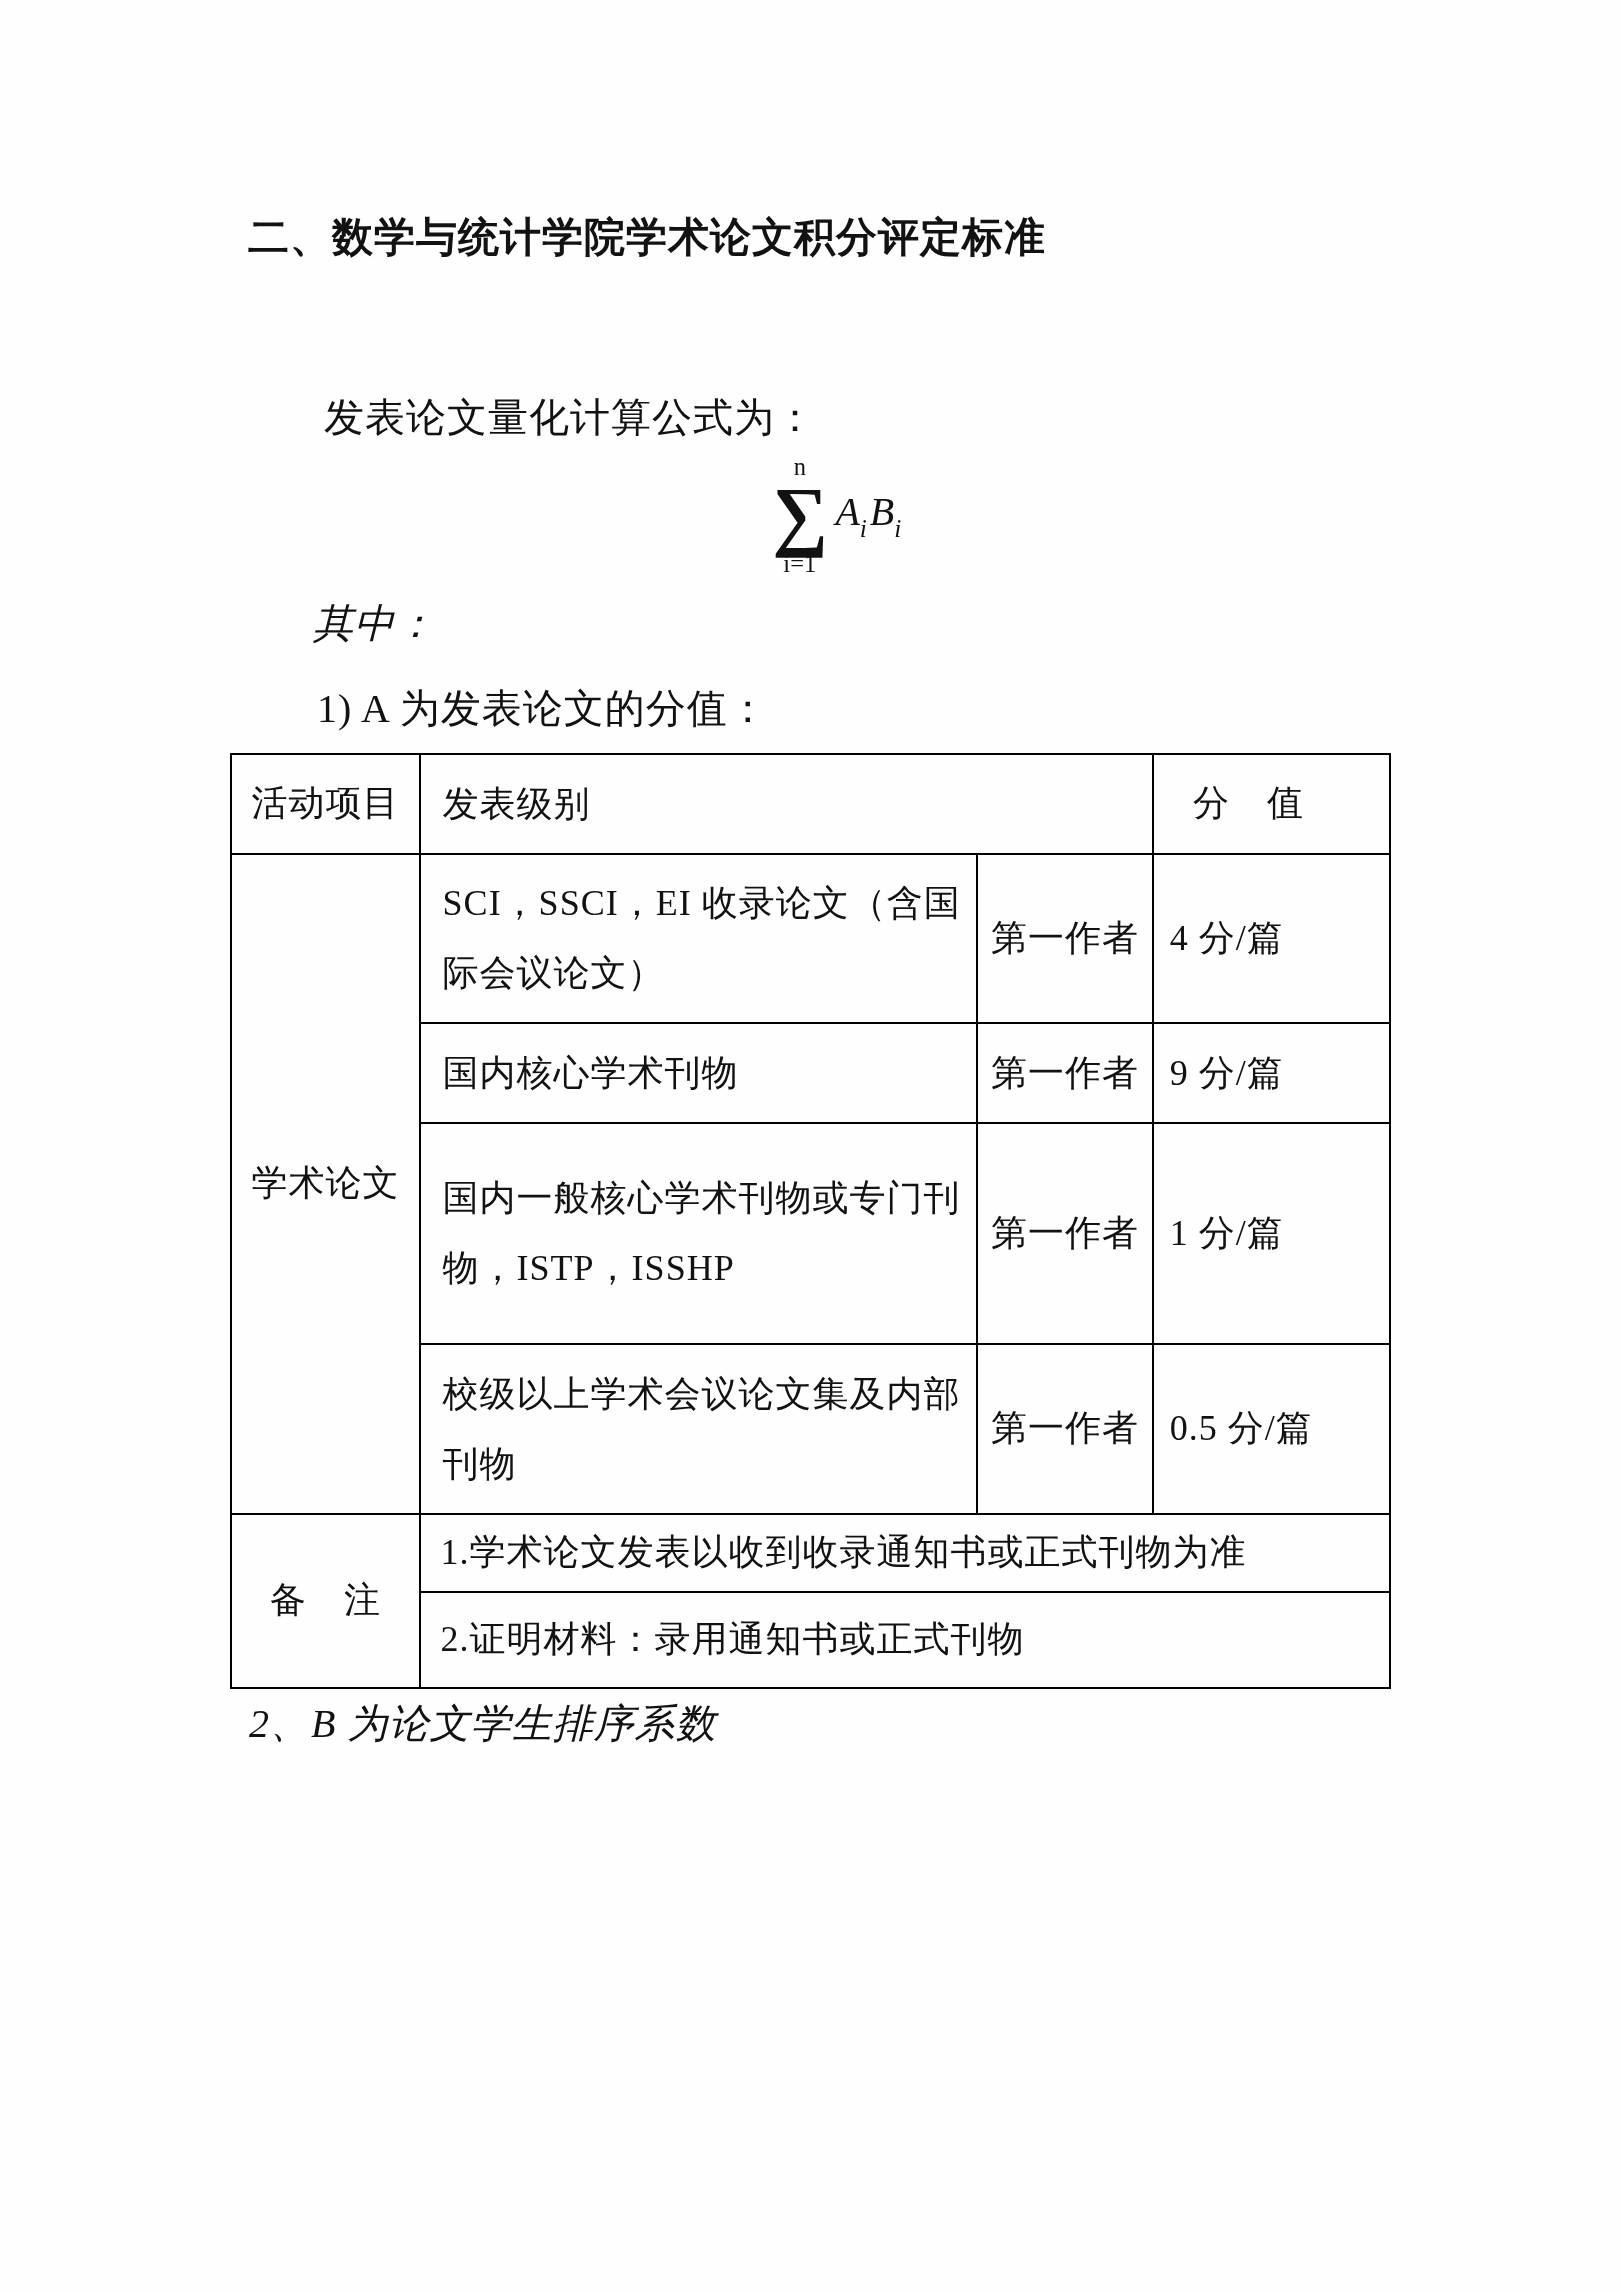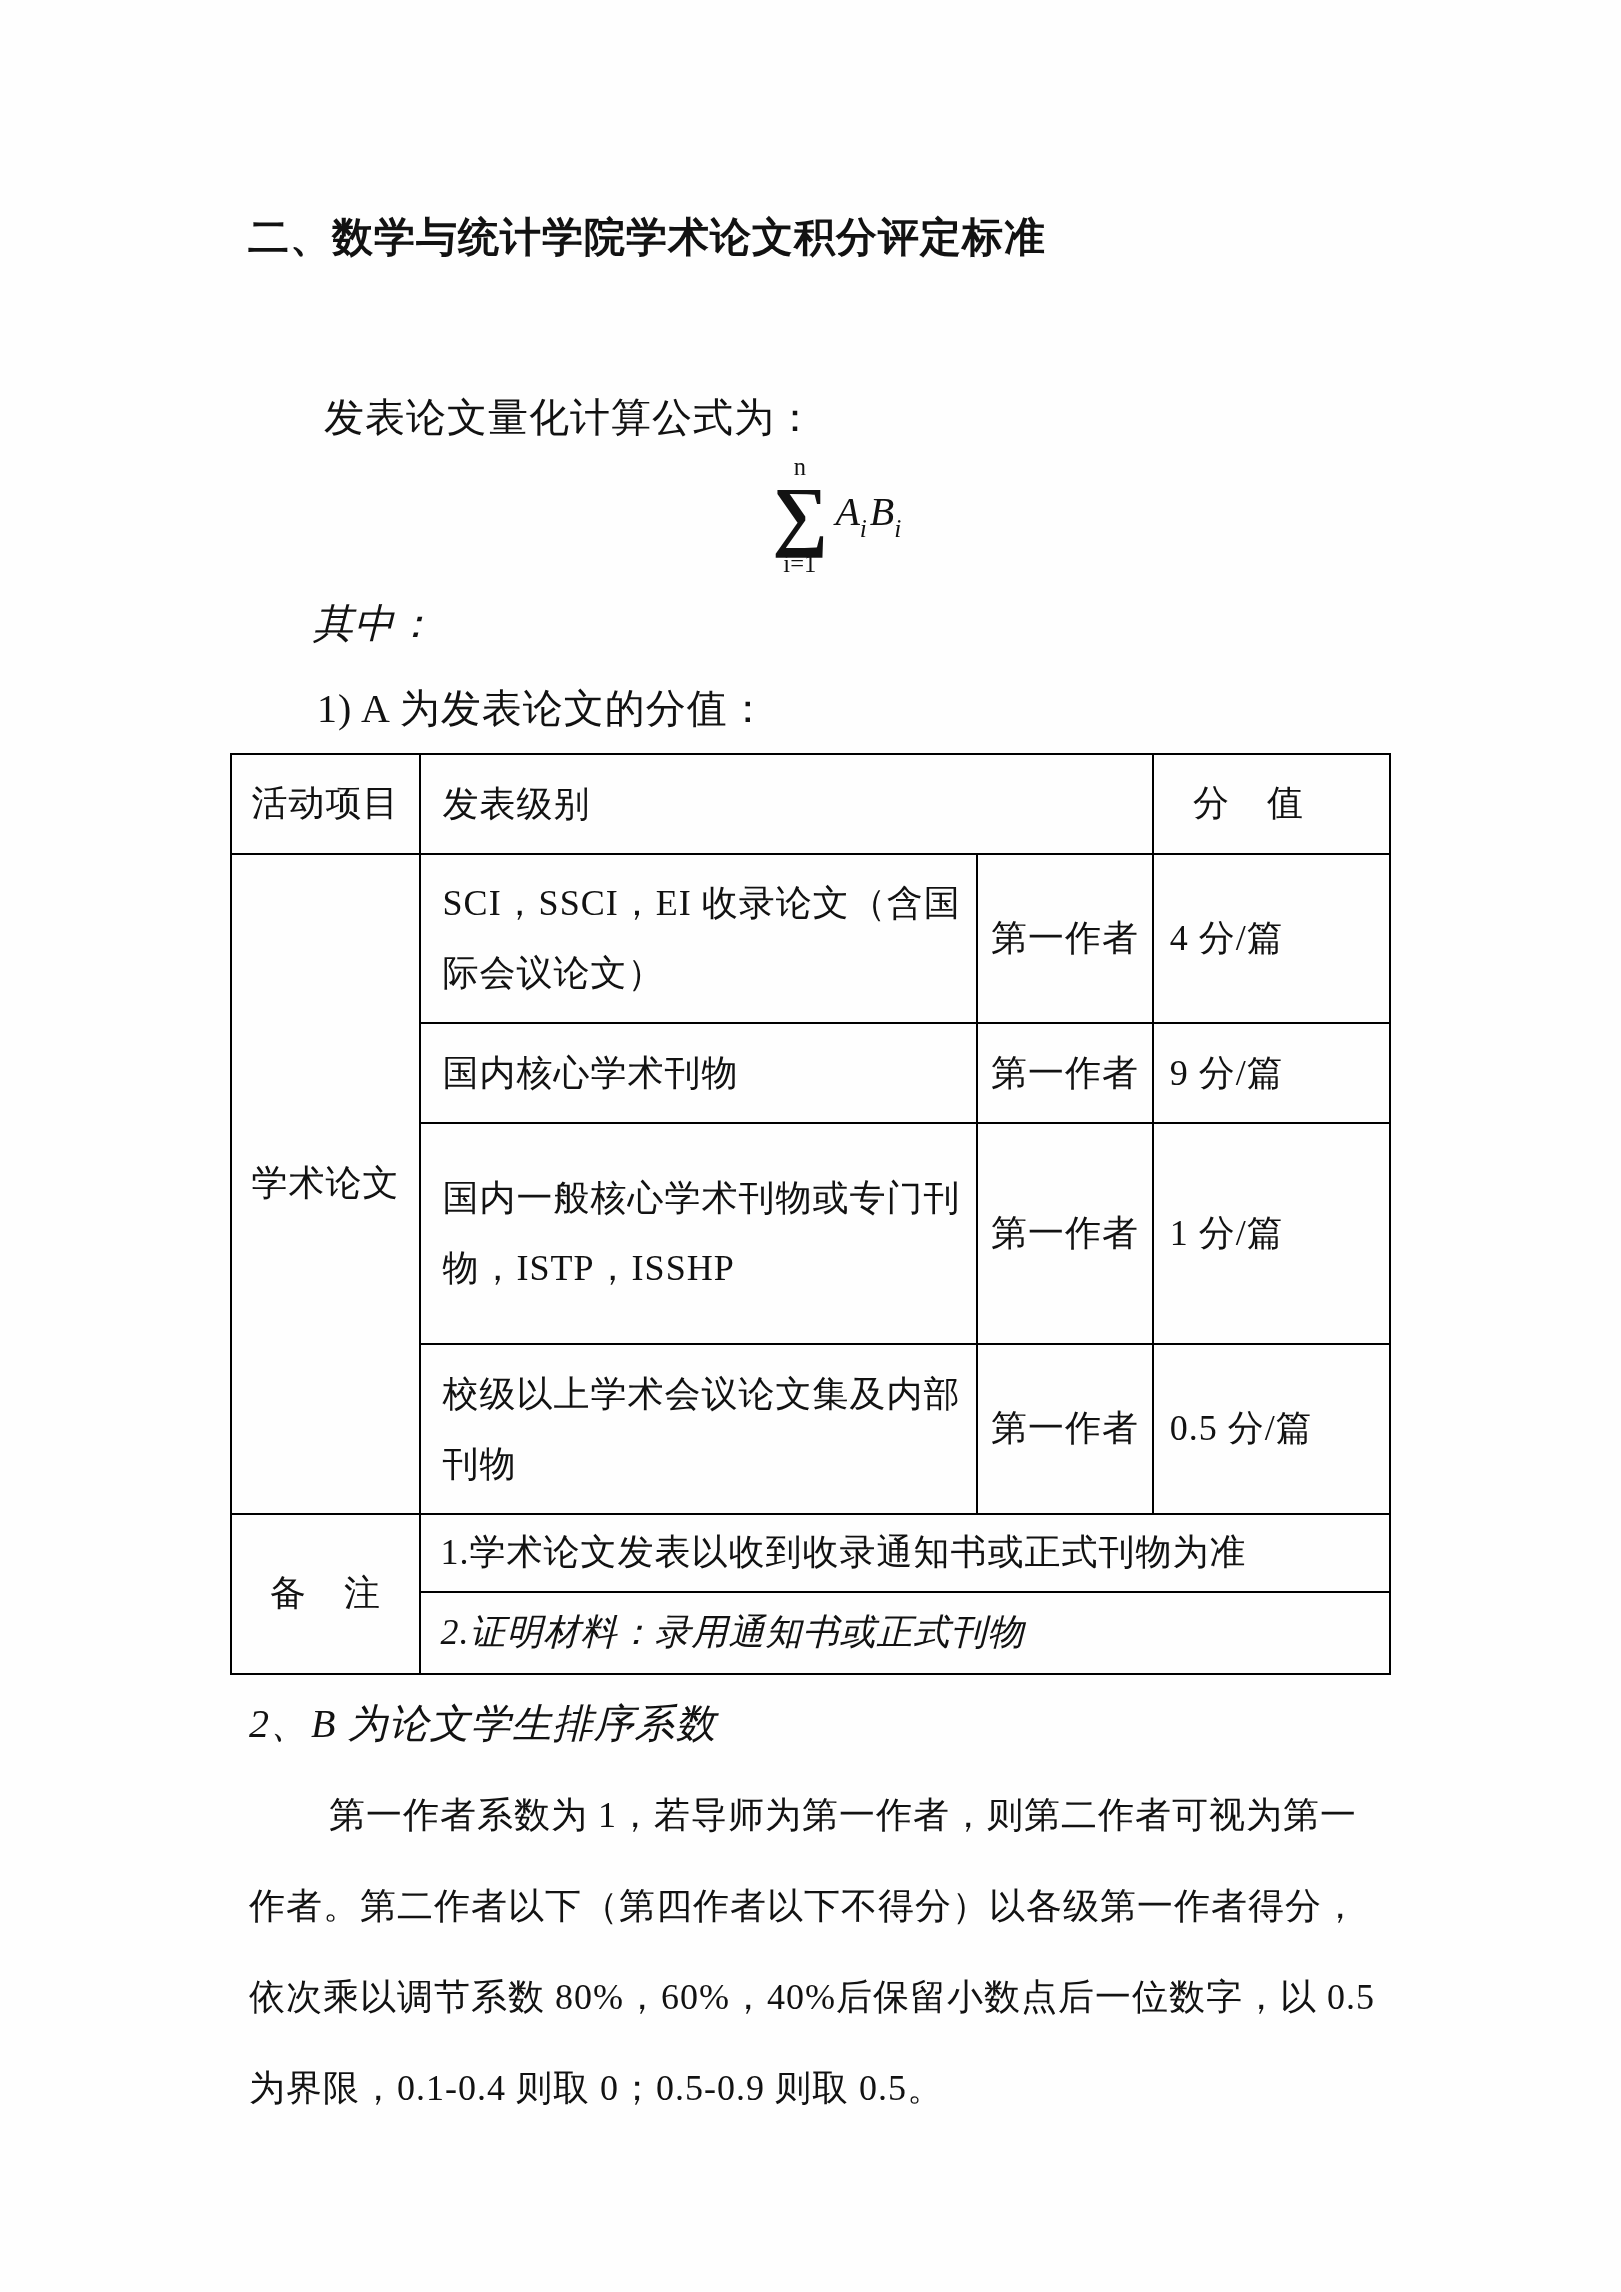--- a/index.html
+++ b/index.html
@@ -66,21 +66,21 @@
   }
   .score-table td.score{padding-left:15.7px;}
   .score-table td.score-h{padding-left:39px;}
   .score-table td.note{padding-left:19.6px;}
   .h-header{height:84px;}
   .h-r1{height:162px;}
   .h-r2{height:90px;}
   .h-r3{height:221px;}
   .h-r4{height:167px;}
   .h-n1{height:78px;}
-  .h-n2{height:82px;font-style:italic;}
+  .h-n2{height:96px;}
 
   
   .b-heading{left:249px;top:1696px;font-style:italic;}
   .b-para{
     position:absolute;left:249px;top:1770px;
     font-size:36px;letter-spacing:1px;
   }
   .b-para .pline{line-height:91px;height:91px;white-space:nowrap;}
   .b-para .pline.first{margin-left:80px;}
 </style>
@@ -145,21 +145,15 @@
         <td class="note" colspan="3">1.学术论文发表以收到收录通知书或正式刊物为准</td>
       </tr>
       <tr class="h-n2">
         <td class="note" colspan="3">2.证明材料：录用通知书或正式刊物</td>
       </tr>
     </tbody>
   </table>
 
   <div class="body-text b-heading">2、B 为论文学生排序系数</div>
 
-  <div class="b-para">
-    <div class="pline first">第一作者系数为 1，若导师为第一作者，则第二作者可视为第一</div>
-    <div class="pline">作者。第二作者以下（第四作者以下不得分）以各级第一作者得分，</div>
-    <div class="pline">依次乘以调节系数 80%，60%，40%后保留小数点后一位数字，以 0.5</div>
-    <div class="pline">为界限，0.1-0.4 则取 0；0.5-0.9 则取 0.5。</div>
-  </div>
 
 </div>
 
 
 </body></html>

